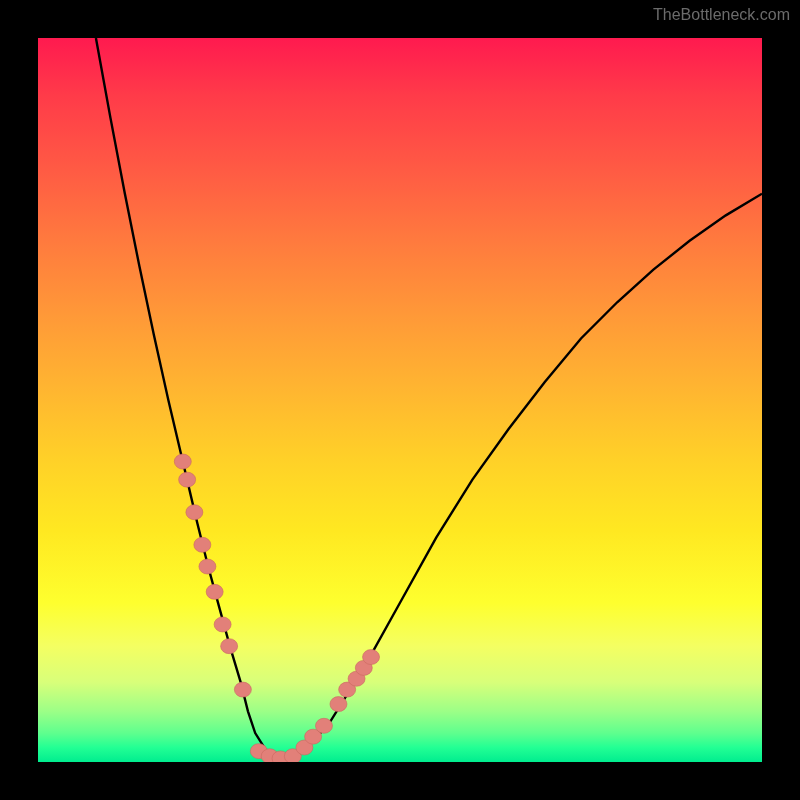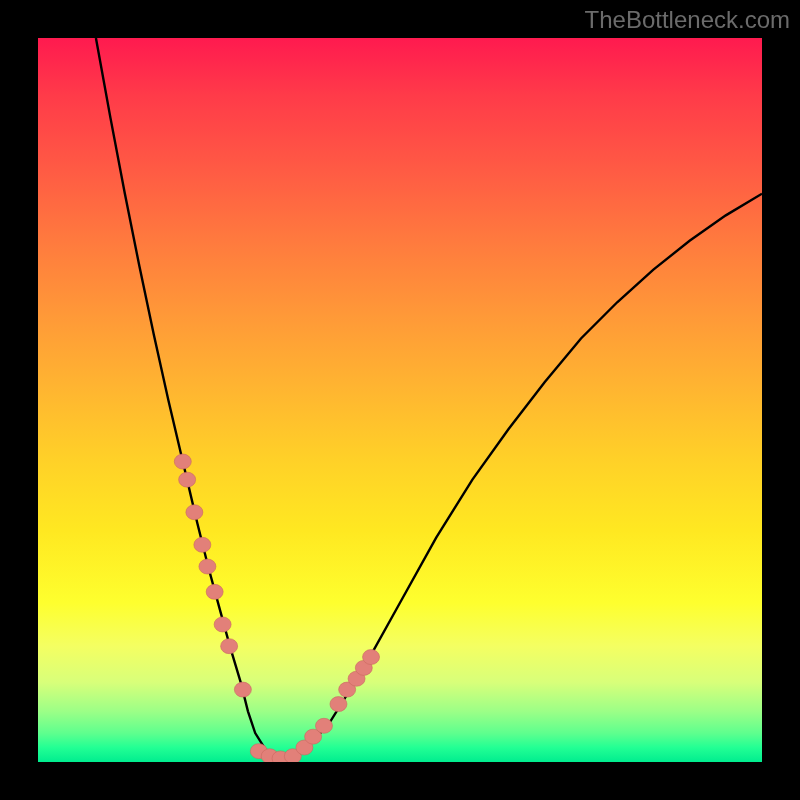--- a/index.html
+++ b/index.html
@@ -45,21 +45,21 @@
     top: 38px;
     width: 724px;
     height: 724px;
     pointer-events: none;
   }
   .watermark {
     position: absolute;
     top: 6px;
     right: 10px;
     color: #6b6b6b;
-    font-size: 24px;
+    font-size: 16px;
     letter-spacing: 0px;
     font-weight: 500;
     user-select: none;
     text-align: center;
   }
 </style>
 </head>
 <body>
 <div class="wrap">
 

